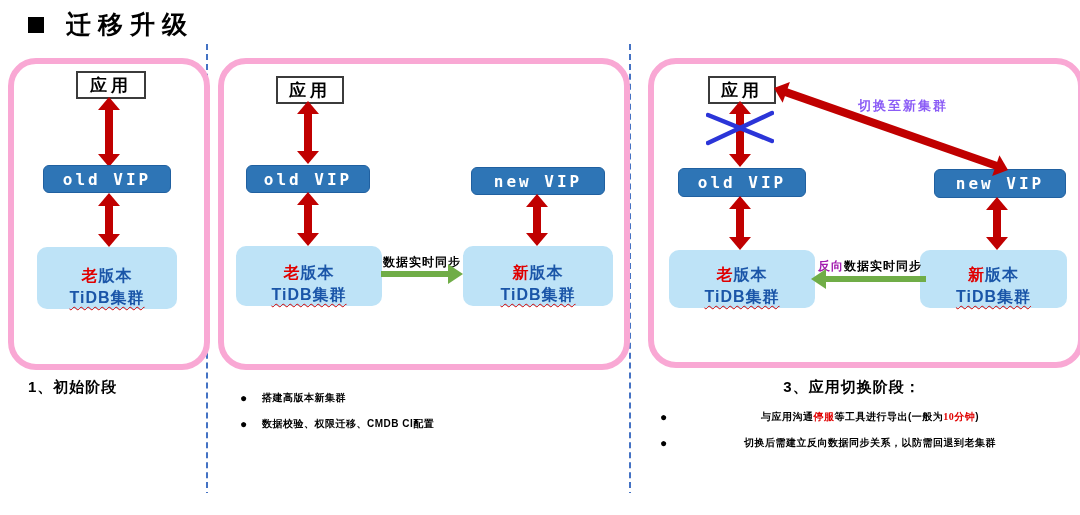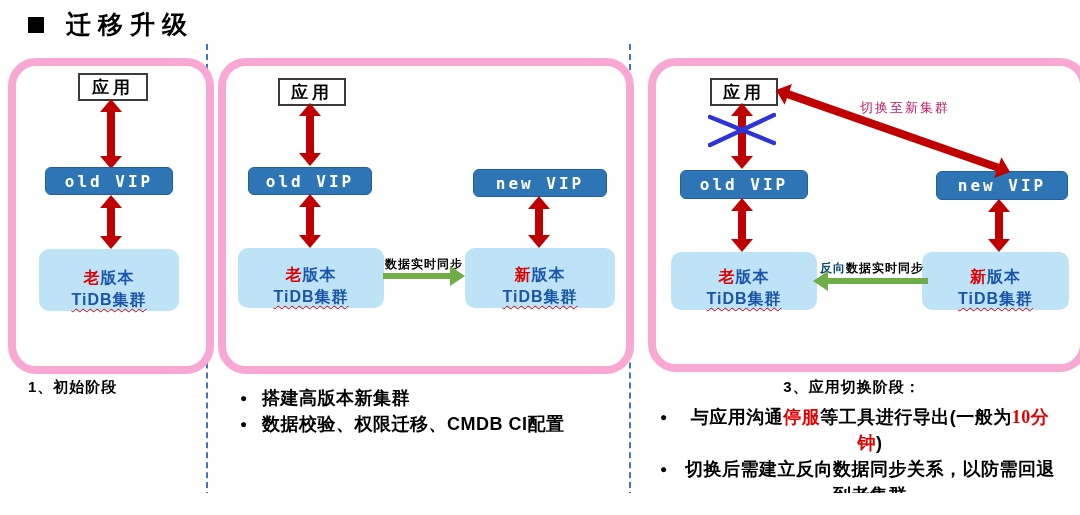--- a/index.html
+++ b/index.html
@@ -6,21 +6,21 @@
   #stage{position:relative;width:1080px;height:493px;background:#fff;overflow:hidden;
          font-family:"Liberation Sans",sans-serif;}
 
   
   .title-row{position:absolute;left:28px;top:8px;display:flex;align-items:center;}
   .title-square{width:16px;height:16px;background:#000;margin-right:22px;}
   .title-text{font-size:25px;font-weight:bold;color:#000;letter-spacing:7px;
               font-family:"Liberation Serif",serif;}
 
   
-  .panel{position:absolute;border:8px solid #f9a8d4;border-radius:28px;background:#fff;}
+  .panel{position:absolute;border:6px solid #f9a8d4;border-radius:28px;background:#fff;}
   #panel1{left:8px;top:58px;width:190px;height:300px;}
   #panel2{left:218px;top:58px;width:400px;height:300px;}
   #panel3{left:648px;top:58px;width:424px;height:298px;}
 
   .divider{position:absolute;top:44px;height:464px;width:0;border-left:2px dashed #4472c4;}
   #divider1{left:206px;}
   #divider2{left:629px;}
 
   
   .app-box{position:absolute;background:#fff;border:2px solid #3b3b3b;
@@ -59,28 +59,28 @@
   .garr i{position:absolute;top:7px;height:6px;background:#70ad47;}
   .garr.right i{left:0;right:13px;}
   .garr.right::after{content:"";position:absolute;right:0;top:0;
     border-top:10px solid transparent;border-bottom:10px solid transparent;border-left:15px solid #70ad47;}
   .garr.left i{right:0;left:13px;}
   .garr.left::before{content:"";position:absolute;left:0;top:0;
     border-top:10px solid transparent;border-bottom:10px solid transparent;border-right:15px solid #70ad47;}
 
   .sync-label{position:absolute;font-size:12px;font-weight:bold;color:#000;text-align:center;
               letter-spacing:1px;white-space:nowrap;}
-  .sync-label .red{color:#0c4a6e;}
-  .switch-label{position:absolute;font-size:13px;font-weight:normal;color:#be185d;letter-spacing:2px;white-space:nowrap;}
+  .sync-label .red{color:#a21caf;}
+  .switch-label{position:absolute;font-size:13px;font-weight:bold;color:#8b5cf6;letter-spacing:2px;white-space:nowrap;}
 
   
   .caption{position:absolute;color:#000;}
   .caption h3{margin:0;font-size:15px;font-weight:bold;letter-spacing:1px;}
   .caption ul{list-style:none;margin:7px 0 0 0;padding:0 0 0 14px;}
-  .caption li{position:relative;padding-left:22px;font-size:18px;font-weight:bold;
+  .caption li{position:relative;padding-left:22px;font-size:10px;font-weight:bold;
               line-height:26px;letter-spacing:0.5px;}
   .caption li::before{content:"\25CF";position:absolute;left:0;top:0;font-size:12px;}
   .caption .red{color:#e00000;font-family:Liberation Serif, serif;}
   #caption1{left:28px;top:378px;width:160px;}
   #caption2{left:226px;top:378px;width:396px;}
   #caption3{left:646px;top:378px;width:412px;text-align:center;}
 </style>
 </head>
 <body>
 

